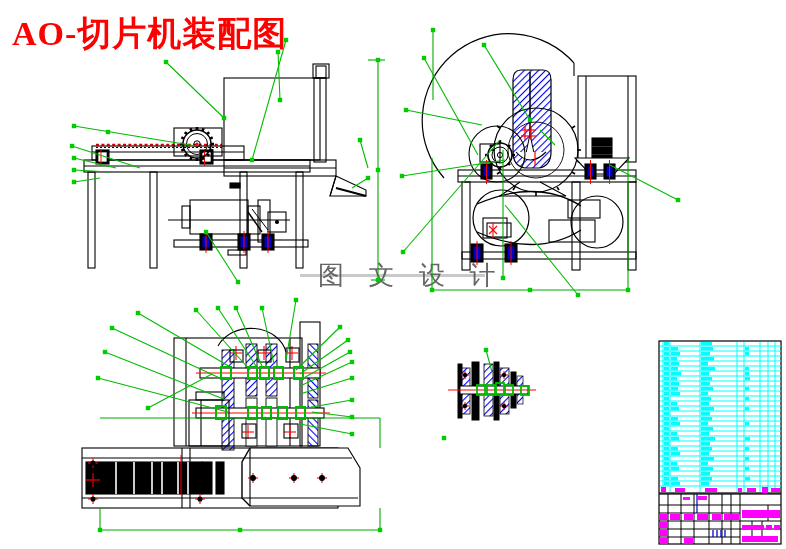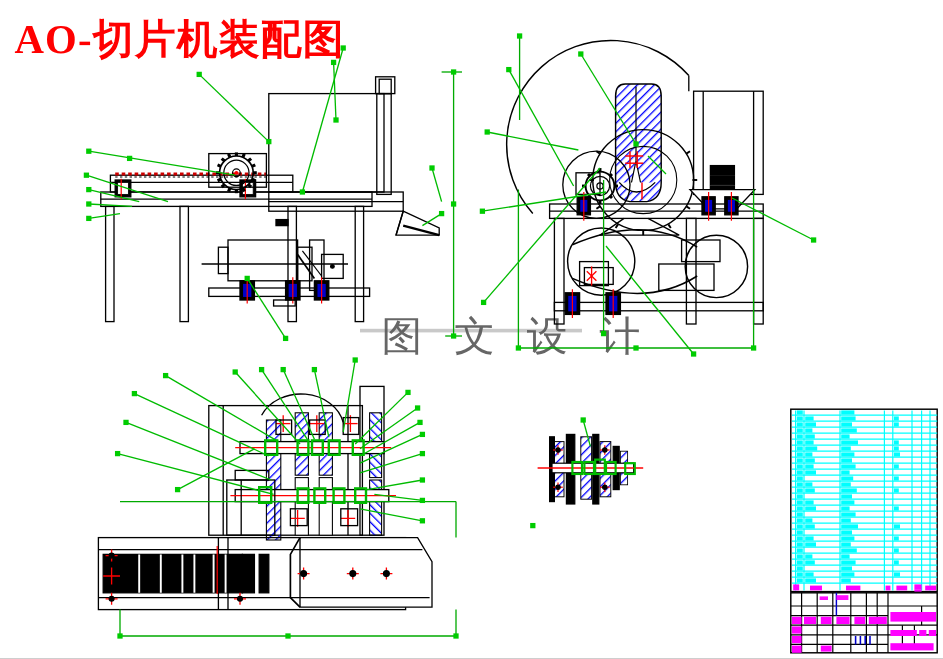--- a/index.html
+++ b/index.html
@@ -11,21 +11,21 @@
   .svgroot{position:absolute;left:0;top:0;width:786px;height:549px;}
   #title{
     position:absolute;left:12px;top:14px;
     font-family:"Liberation Serif",serif;
     font-weight:bold;font-size:34px;line-height:40px;
     color:#ff0000;letter-spacing:1px;white-space:nowrap;
   }
   #watermark{
     position:absolute;left:318px;top:258px;
     font-family:"Liberation Serif",serif;
-    font-size:34px;color:#5a5a5a;letter-spacing:9px;
+    font-size:26px;color:#5a5a5a;letter-spacing:9px;
     white-space:nowrap;opacity:.92;
   }
   #wm-line{
     position:absolute;left:300px;top:274px;width:185px;height:3px;
     background:#c9c9c9;
   }
 </style>
 </head>
 <body>
 

